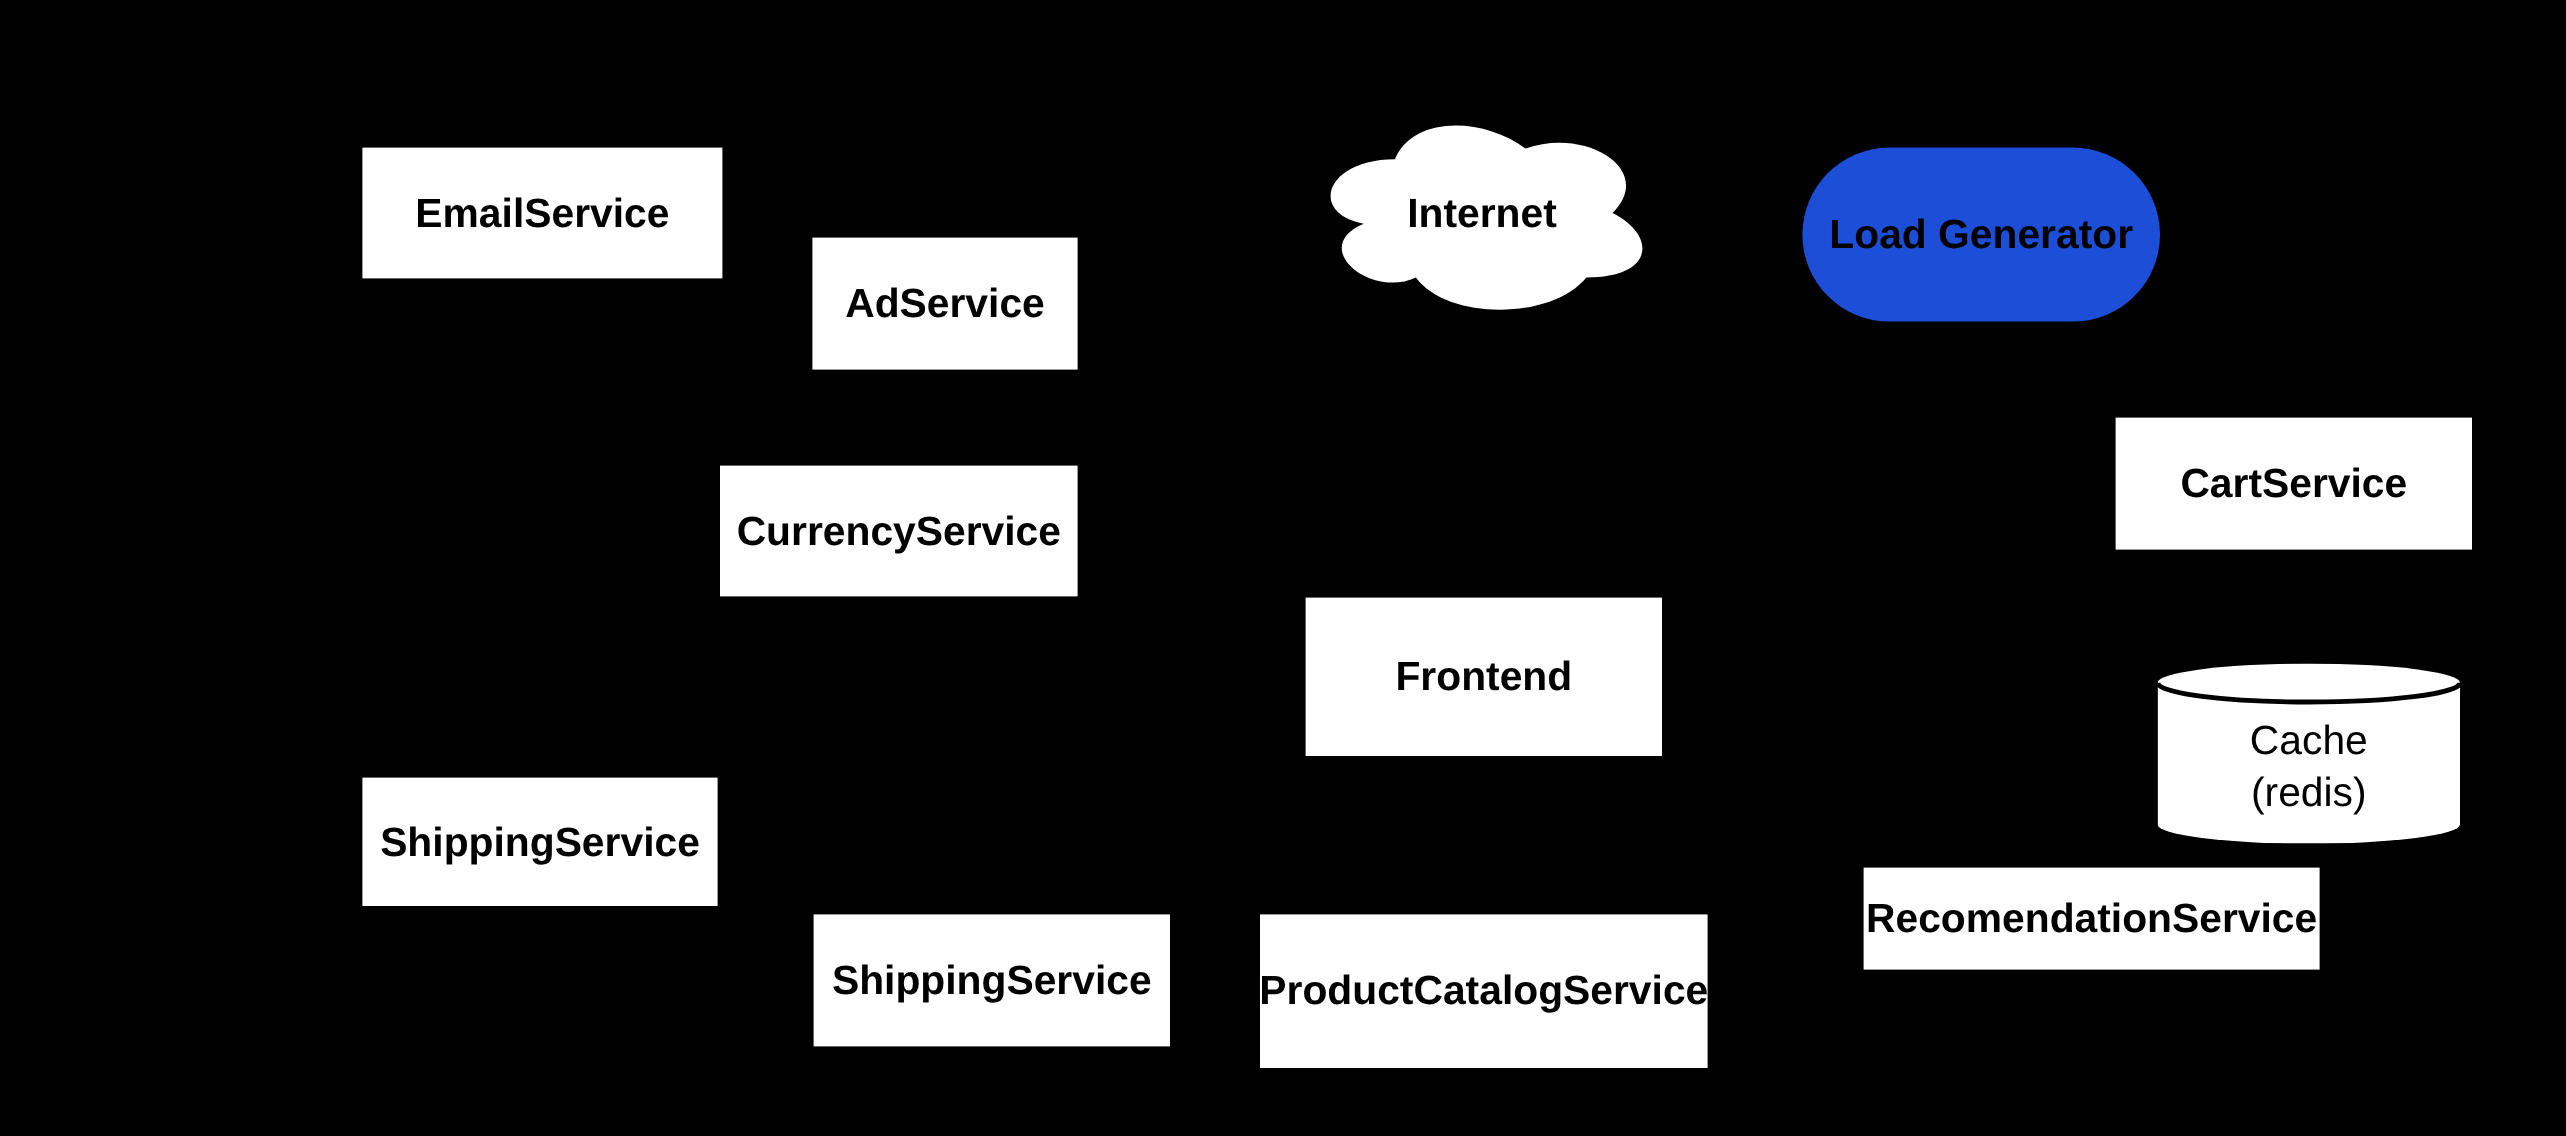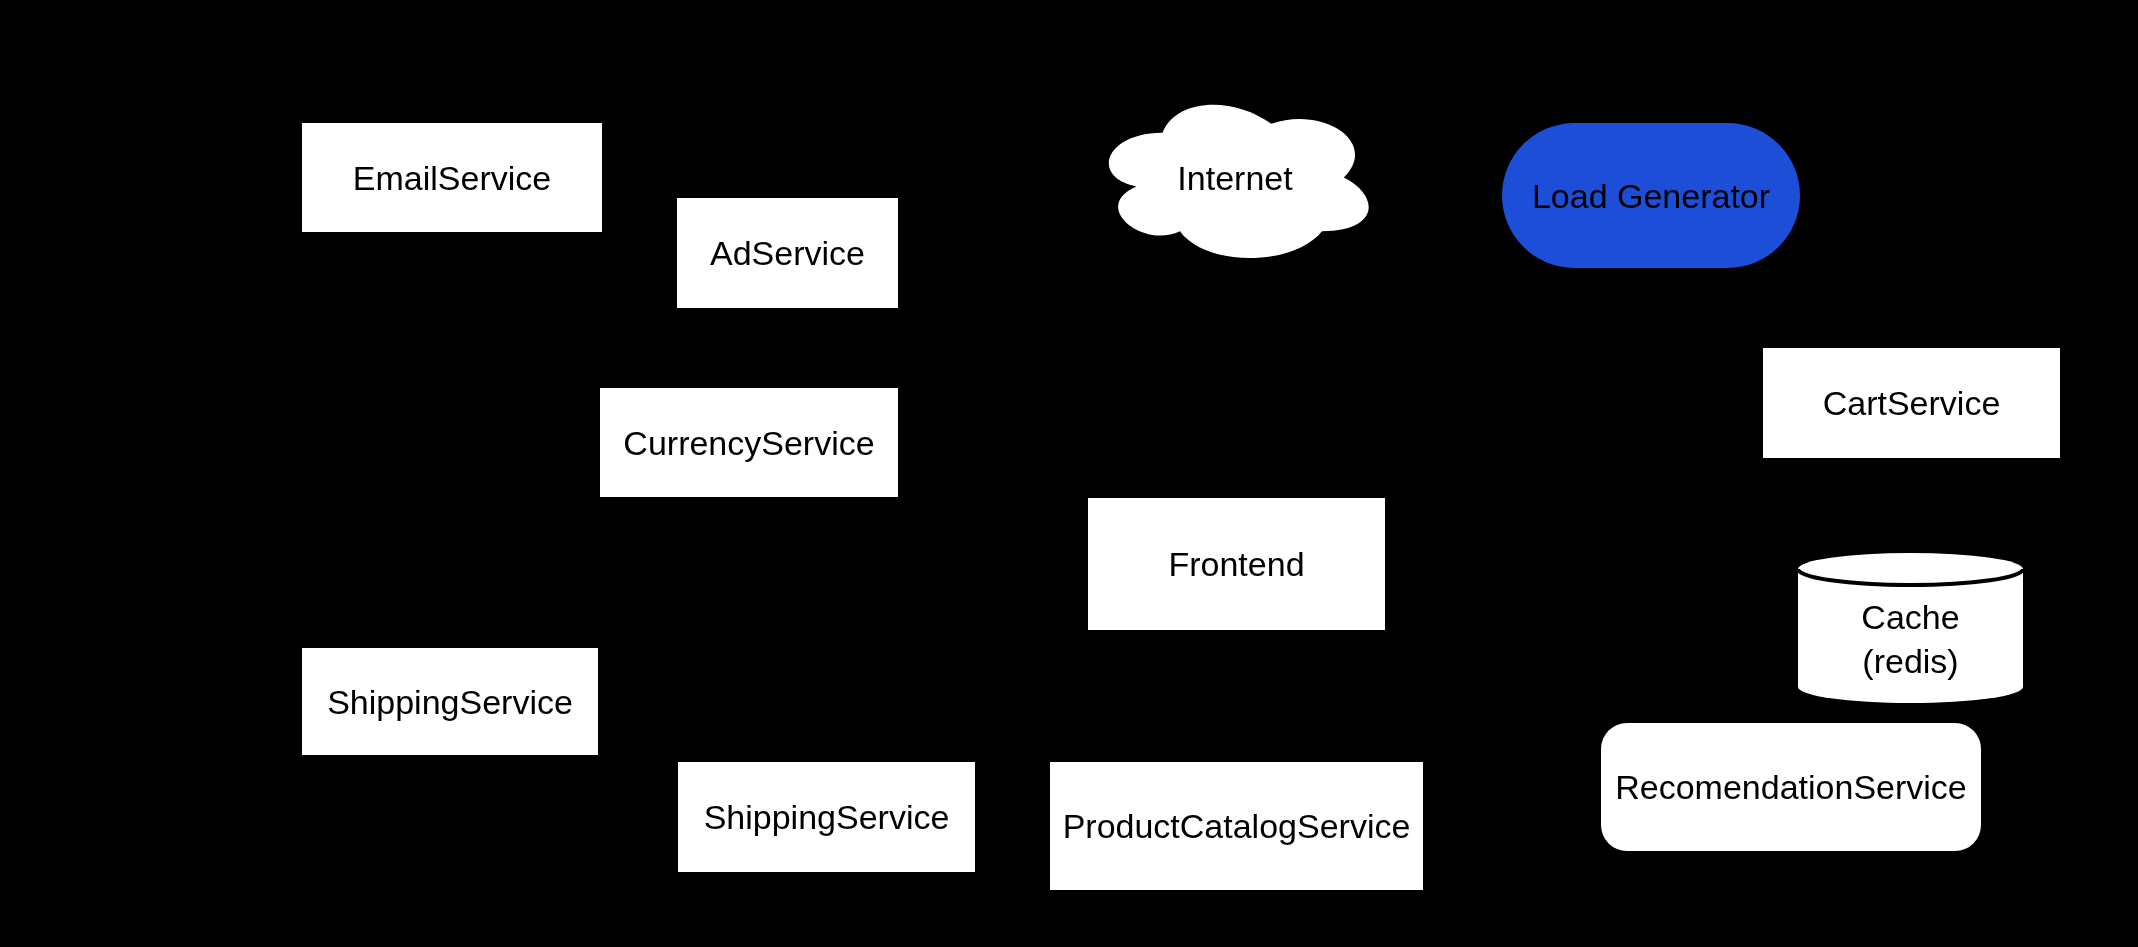--- a/index.html
+++ b/index.html
@@ -35,44 +35,45 @@
   }
   .shape-svg {
     position: absolute;
     inset: 0;
     width: 100%;
     height: 100%;
   }
   .shape-label {
     position: relative;
     z-index: 1;
+    font-weight: bold;
   }
   .cyl-label {
     position: relative;
     z-index: 1;
     display: flex;
     flex-direction: column;
     align-items: center;
     padding-top: 22px;
   }
 
   
   #n-email            { left: 302px;  top: 123px; width: 300px; height: 109px; }
   #n-ad               { left: 677px;  top: 198px; width: 221px; height: 110px; }
   #n-internet         { left: 1090px; top: 88px;  width: 290px; height: 179px; }
   #n-load-generator   { left: 1502px; top: 123px; width: 298px; height: 145px; }
   #n-payment          { left: 76px;   top: 388px; width: 297px; height: 109px; }
   #n-checkout         { left: 600px;  top: 388px; width: 298px; height: 109px; }
   #n-cart             { left: 1763px; top: 348px; width: 297px; height: 110px; }
   #n-frontend         { left: 1088px; top: 498px; width: 297px; height: 132px; }
-  #n-cache            { left: 1798px; top: 553px; width: 225px; height: 150px; }
+  #n-cache            { left: 1798px; top: 553px; width: 252px; height: 150px; }
   #n-shipping         { left: 302px;  top: 648px; width: 296px; height: 107px; }
   #n-currency         { left: 678px;  top: 762px; width: 297px; height: 110px; }
   #n-product-catalog  { left: 1050px; top: 762px; width: 373px; height: 128px; }
-  #n-recommendation   { left: 1601px; top: 723px; width: 380px; height: 128px; border-radius: 26px; }
+  #n-recommendation   { left: 1553px; top: 723px; width: 380px; height: 85px; }
 </style>
 </head>
 <body>
 
 <div class="canvas">
 
   <div class="node rect" id="n-email">
     <span class="shape-label">EmailService</span>
   </div>
 

